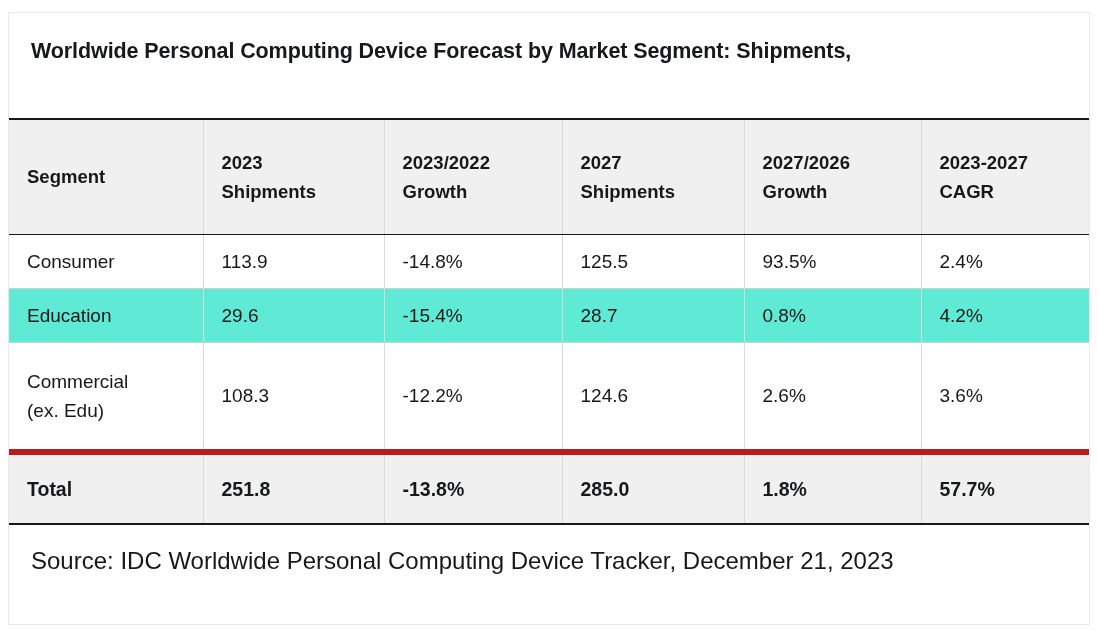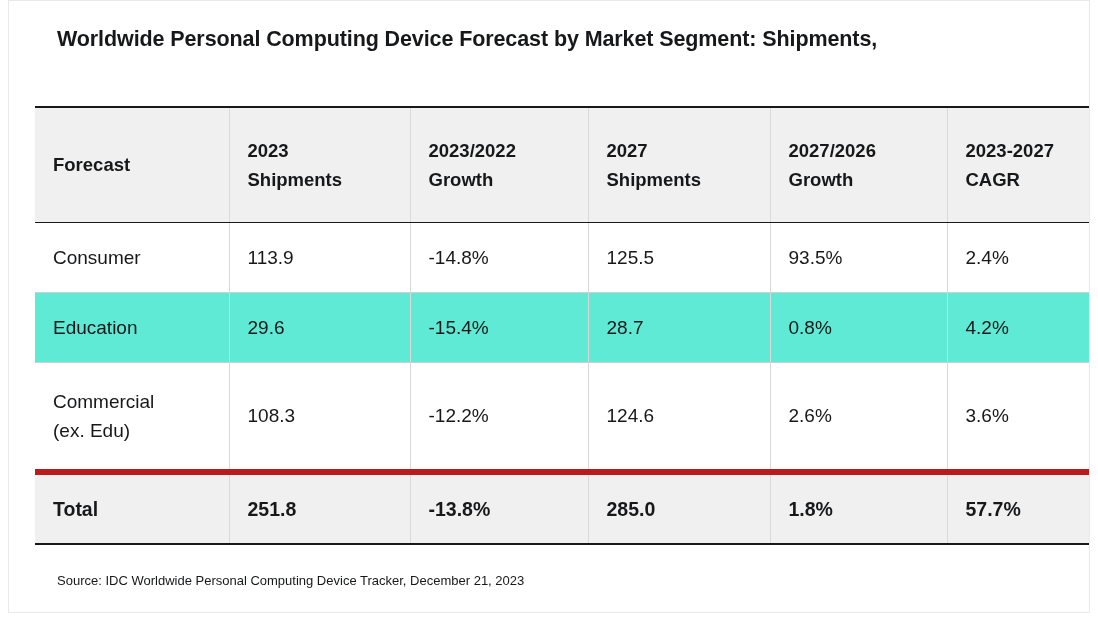--- a/index.html
+++ b/index.html
@@ -18,28 +18,27 @@
     position: relative;
     width: 1098px;
     height: 630px;
     background: #ffffff;
     box-sizing: border-box;
   }
 
   .card {
     position: absolute;
     left: 8px;
-    top: 0;
+    top: 12px;
     width: 1082px;
     height: 613px;
     background: #ffffff;
     border: 1px solid #e9e9e9;
     box-sizing: border-box;
     overflow: hidden;
-    padding-left: 26px;
   }
 
   
   .title-block {
     padding: 22px 22px 18px 22px;
     box-sizing: border-box;
     height: 105px;
   }
   .title-line {
     font-size: 21.5px;
@@ -94,21 +93,21 @@
     border-bottom: 1px solid #17181a;
     font-size: 18.5px;
     font-weight: bold;
     color: #17181a;
     text-align: left;
     line-height: 29px;
   }
   .hdr-two-line span { display: block; }
 
   tbody tr.data-row td {
-    height: 70px;
+    height: 54px;
     font-size: 19px;
     font-weight: normal;
     color: #17181a;
     text-align: left;
     border-bottom: 1px solid #cfcfcf;
     line-height: 29px;
   }
   tbody tr.row-alt {
     background: #5eead4;
   }
@@ -129,21 +128,21 @@
     font-weight: bold;
     color: #17181a;
     text-align: left;
     border-top: 6px solid #b91c1c;
     border-bottom: 2px solid #17181a;
   }
 
   
   .source {
     padding: 22px 22px 0 22px;
-    font-size: 13px;
+    font-size: 24px;
     line-height: 28px;
     color: #17181a;
   }
 </style>
 </head>
 <body>
 
 <div class="page">
   <div class="card">
 
@@ -159,21 +158,21 @@
         <col class="c-sh23">
         <col class="c-gr23">
         <col class="c-sh27">
         <col class="c-gr27">
         <col class="c-cagr">
       </colgroup>
       <thead>
         <tr class="head-row">
           <th>
             <div class="hdr-two-line">
-              <span>Forecast</span>
+              <span>Segment</span>
             </div>
           </th>
           <th>
             <div class="hdr-two-line">
               <span>2023</span>
               <span>Shipments</span>
             </div>
           </th>
           <th>
             <div class="hdr-two-line">

